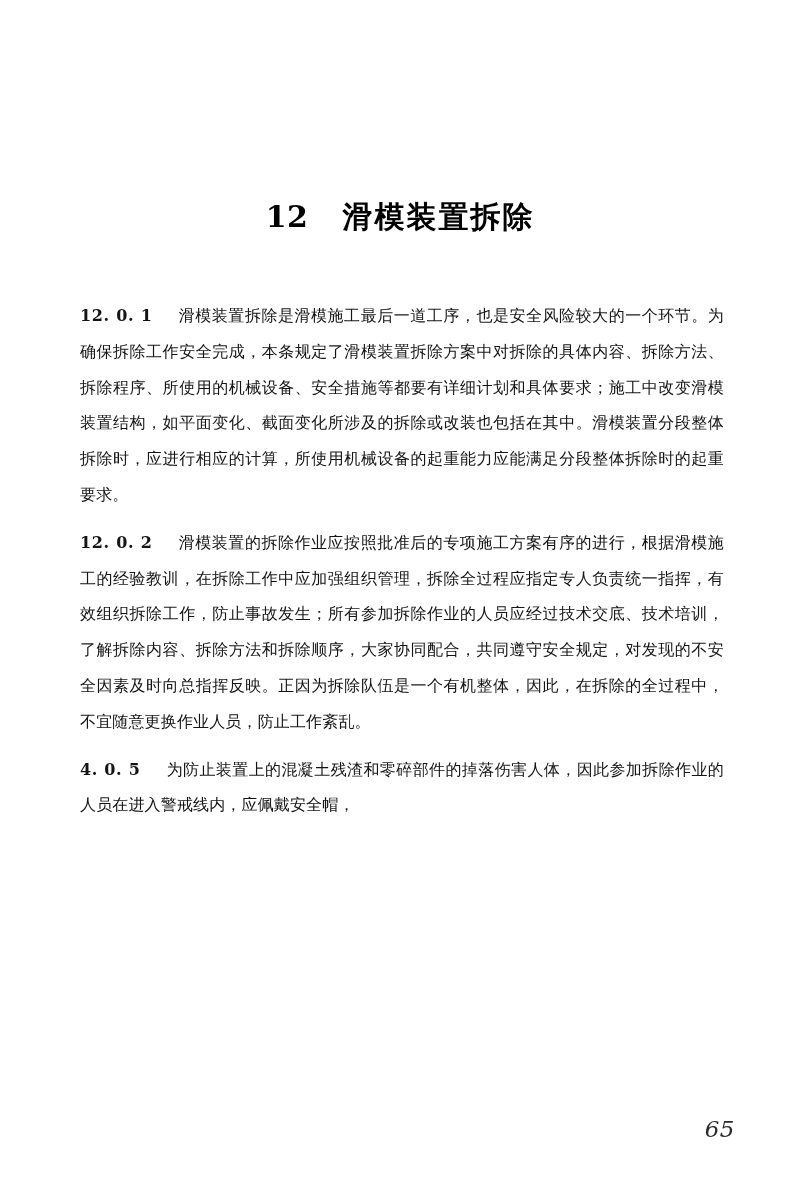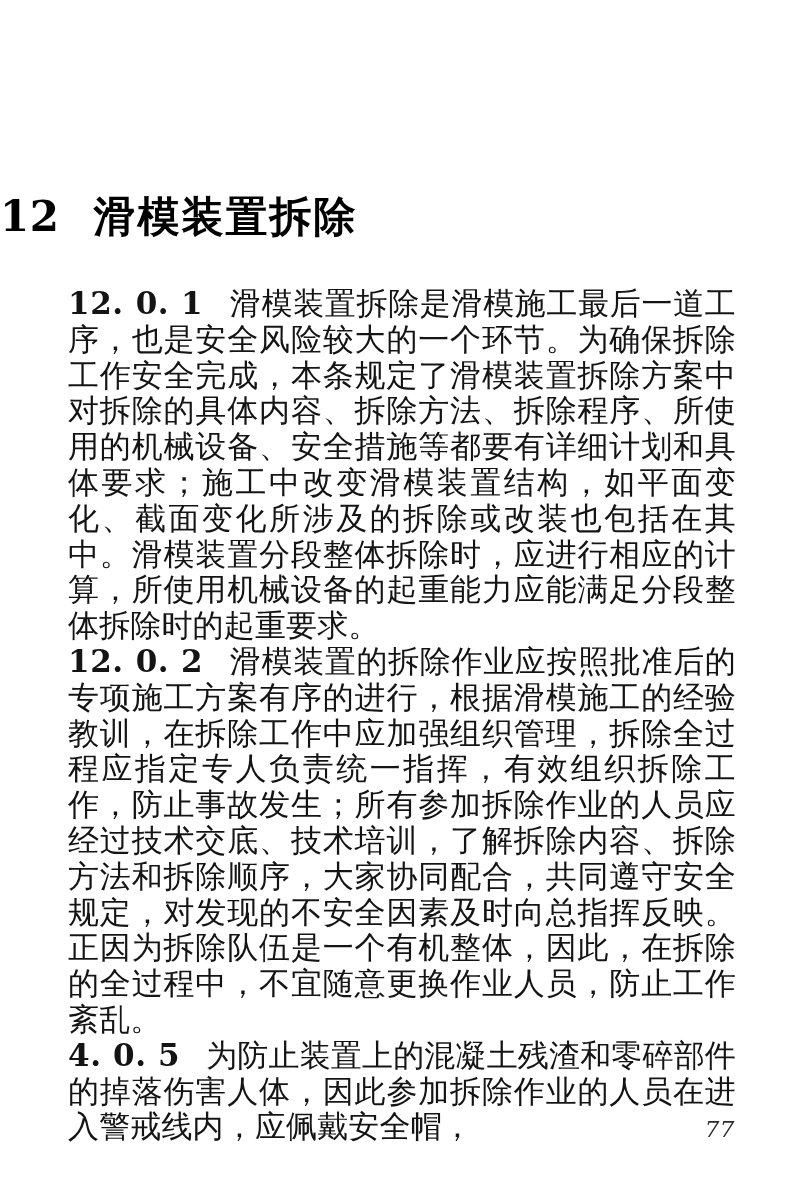--- a/index.html
+++ b/index.html
@@ -17,24 +17,24 @@
     font-family: "DejaVu Serif", "Liberation Serif", serif;
     color: #111111;
   }
 
   
   .chapter-heading {
     position: absolute;
     left: 0;
     right: 0;
     top: 196px;
-    text-align: left;
+    text-align: center;
     font-family: "DejaVu Serif", "Liberation Serif", serif;
     font-weight: bold;
-    font-size: 42px;
+    font-size: 30px;
     line-height: 42px;
     letter-spacing: 0.5px;
     color: #000000;
     white-space: pre;
   }
   .chapter-heading .chapter-num {
     font-family: "DejaVu Serif", "Liberation Serif", serif;
     font-weight: bold;
   }
   .chapter-heading .chapter-gap {
@@ -47,23 +47,23 @@
 
   
   .body-block {
     position: absolute;
     left: 68px;
     top: 286px;
     width: 668px;
   }
 
   .para {
-    margin: 0;
+    margin: 12px;
     font-family: "DejaVu Serif", "Liberation Serif", serif;
-    font-size: 31px;
+    font-size: 16px;
     line-height: 35.8px;
     text-align: justify;
     text-justify: inter-character;
     text-align-last: left;
     color: #141414;
     letter-spacing: 0.15px;
     word-break: break-all;
   }
 
   .clause-num {
@@ -102,15 +102,15 @@
     <p class="para"><span class="clause-num">12. 0. 1</span><span class="clause-gap"></span><span>滑模装置拆除是滑模施工最后一道工序，也是安全风险较大的一个环节。为确保拆除工作安全完成，本条规定了滑模装置拆除方案中对拆除的具体内容、拆除方法、拆除程序、所使用的机械设备、安全措施等都要有详细计划和具体要求；施工中改变滑模装置结构，如平面变化、截面变化所涉及的拆除或改装也包括在其中。滑模装置分段整体拆除时，应进行相应的计算，所使用机械设备的起重能力应能满足分段整体拆除时的起重要求。</span></p>
 
     <p class="para"><span class="clause-num">12. 0. 2</span><span class="clause-gap"></span><span>滑模装置的拆除作业应按照批准后的专项施工方案有序的进行，根据滑模施工的经验教训，在拆除工作中应加强组织管理，拆除全过程应指定专人负责统一指挥，有效组织拆除工作，防止事故发生；所有参加拆除作业的人员应经过技术交底、技术培训，了解拆除内容、拆除方法和拆除顺序，大家协同配合，共同遵守安全规定，对发现的不安全因素及时向总指挥反映。正因为拆除队伍是一个有机整体，因此，在拆除的全过程中，不宜随意更换作业人员，防止工作紊乱。</span></p>
 
 
 
     <p class="para"><span class="clause-num">4. 0. 5</span><span class="clause-gap"></span><span>为防止装置上的混凝土残渣和零碎部件的掉落伤害人体，因此参加拆除作业的人员在进入警戒线内，应佩戴安全帽，</span></p>
 
   </div>
 
-  <div class="folio">77</div>
+  <div class="folio">65</div>
 
 </div>
 
 </body></html>

